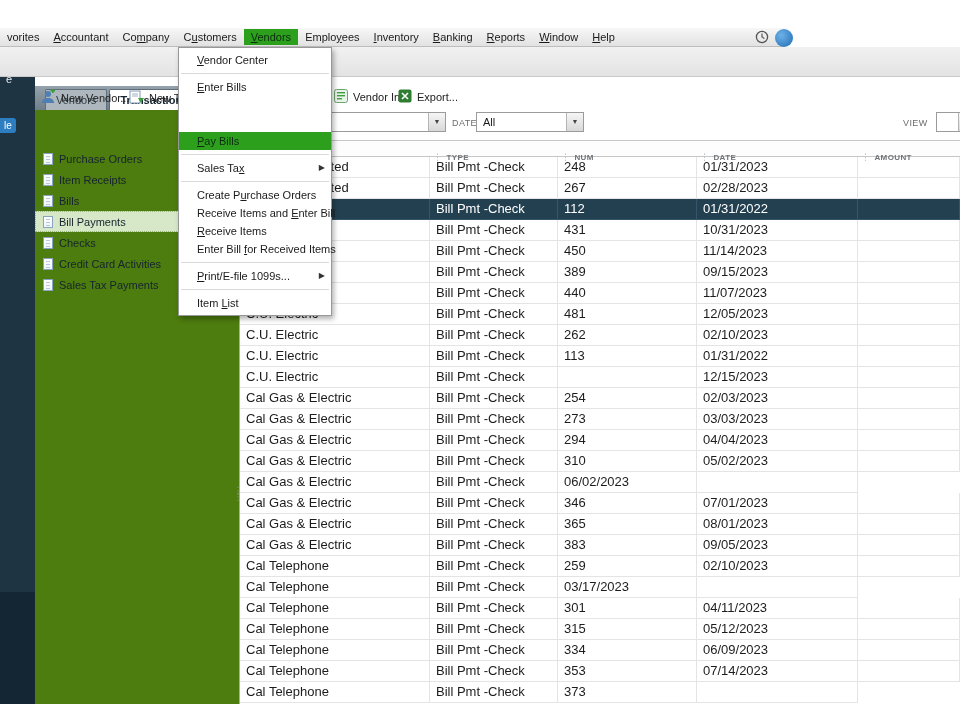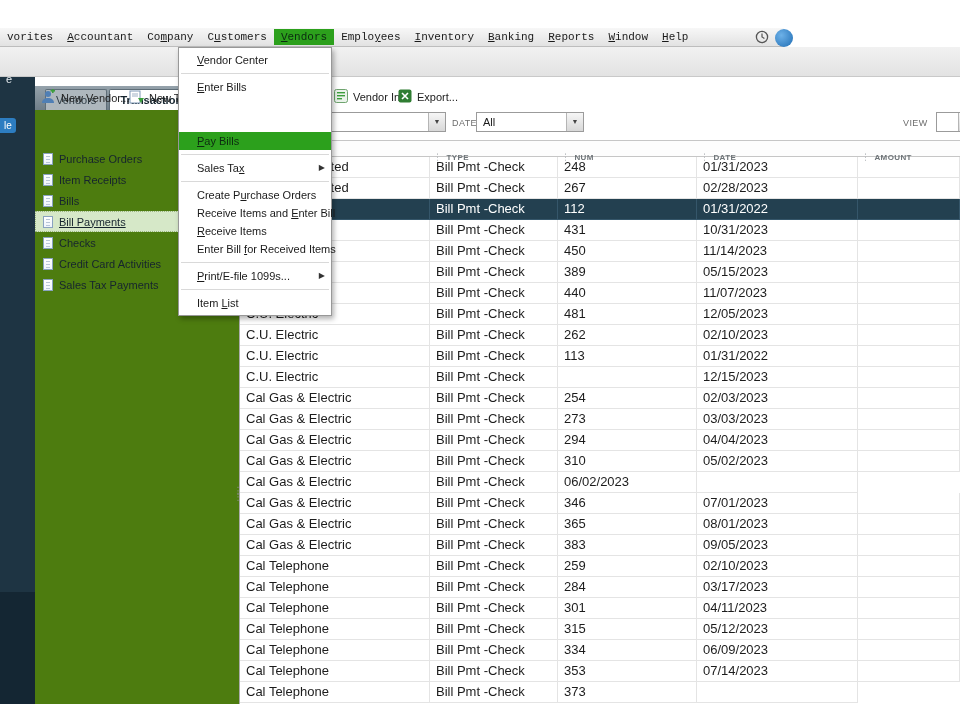--- a/index.html
+++ b/index.html
@@ -12,21 +12,21 @@
   *{box-sizing:border-box;}
   html,body{margin:0;padding:0;}
   body{
     width:960px;height:720px;position:relative;overflow:hidden;
     background:#ffffff;font-family:"Liberation Sans",sans-serif;color:#1a1a1a;
   }
   
   #menubar{
     position:absolute;left:0;top:28px;width:784px;height:19px;
     background:linear-gradient(#f7f7f7,#e2e2e2);border-bottom:1px solid #bdbdbd;
-    display:flex;align-items:center;font-size:11px;z-index:20;font-family:Liberation Mono, monospace;
+    display:flex;align-items:center;font-size:11px;z-index:20;
   }
   .mitem{padding:2px 7px;white-space:nowrap;cursor:default;}
   .mitem.selected{background:var(--accent);color:#0c2b10;}
   .mitem u{text-decoration:underline;}
   #menubar-right{position:absolute;right:0;top:0;height:19px;display:flex;align-items:center;gap:6px;}
   #clock-icon{margin-top:1px;}
   #blue-orb{width:18px;height:18px;border-radius:50%;background:radial-gradient(circle at 35% 35%,#6db1e8,#1f6db4);margin-right:-9px;}
   
   #toolbar{
     position:absolute;left:0;top:47px;width:960px;height:30px;
@@ -47,21 +47,21 @@
     position:absolute;left:35px;top:86px;width:205px;height:24px;
     background:linear-gradient(#95a2ab,#6f7e89);
     display:flex;align-items:flex-end;padding-left:10px;z-index:6;
   }
   .tab{height:21px;line-height:20px;padding:0 10px;font-size:11px;background:#aeb7bd;color:#2f3d46;
     border:1px solid #5f6e78;border-bottom:none;border-radius:2px 2px 0 0;margin-right:2px;cursor:default;}
   .tab.active{background:#fff;color:#15242e;font-weight:bold;}
   #panel{position:absolute;left:35px;top:110px;width:205px;height:594px;background:#4d7c0f;border-right:1px solid #ababab;z-index:6;}
   #vlist{position:absolute;left:0;top:38px;width:198px;}
   .litem{height:21px;display:flex;align-items:center;gap:6px;padding-left:8px;font-size:11px;color:#16242e;cursor:default;}
-  .litem.selected{background:var(--leftsel);outline:1px dotted #9ab67f;outline-offset:-1px;text-decoration:underline;}
+  .litem.selected{background:var(--leftsel);outline:1px dotted #9ab67f;outline-offset:-1px;}
   .doc{width:10px;height:12px;border:1px solid #8aa3c0;background:linear-gradient(#ffffff,#eef4fb);position:relative;flex:0 0 auto;}
   .doc::before{content:"";position:absolute;left:2px;right:2px;top:2px;height:7px;
     background:repeating-linear-gradient(#b8c6d8 0 1px,transparent 1px 3px);}
   #splitter-handle{position:absolute;left:233px;top:488px;width:6px;color:#8a8a8a;font-size:10px;line-height:6px;z-index:7;letter-spacing:0;}
   
   .combo{position:absolute;height:20px;background:#fff;border:1px solid #9b9b9b;font-size:11px;}
   .combo .val{position:absolute;left:6px;top:3px;}
   .combo .dd{position:absolute;right:0;top:0;width:17px;height:18px;background:linear-gradient(#f6f6f6,#d8d8d8);
     border-left:1px solid #b5b5b5;text-align:center;font-size:7px;line-height:18px;color:#444;}
   #combo-vendor{left:246px;top:112px;width:200px;}
@@ -275,21 +275,21 @@
       <div></div>
       <div>Bill Pmt -Check</div>
       <div>450</div>
       <div>11/14/2023</div>
       <div></div>
     </div>
     <div class="trow">
       <div></div>
       <div>Bill Pmt -Check</div>
       <div>389</div>
-      <div>05/15/2023</div>
+      <div>09/15/2023</div>
       <div></div>
     </div>
     <div class="trow">
       <div>C.U. Electric</div>
       <div>Bill Pmt -Check</div>
       <div>440</div>
       <div>11/07/2023</div>
       <div></div>
     </div>
     <div class="trow">
@@ -378,21 +378,20 @@
     <div class="trow">
       <div>Cal Telephone</div>
       <div>Bill Pmt -Check</div>
       <div>259</div>
       <div>02/10/2023</div>
       <div></div>
     </div>
     <div class="trow">
       <div>Cal Telephone</div>
       <div>Bill Pmt -Check</div>
-      <div>284</div>
       <div>03/17/2023</div>
       <div></div>
     </div>
     <div class="trow">
       <div>Cal Telephone</div>
       <div>Bill Pmt -Check</div>
       <div>301</div>
       <div>04/11/2023</div>
       <div></div>
     </div>

